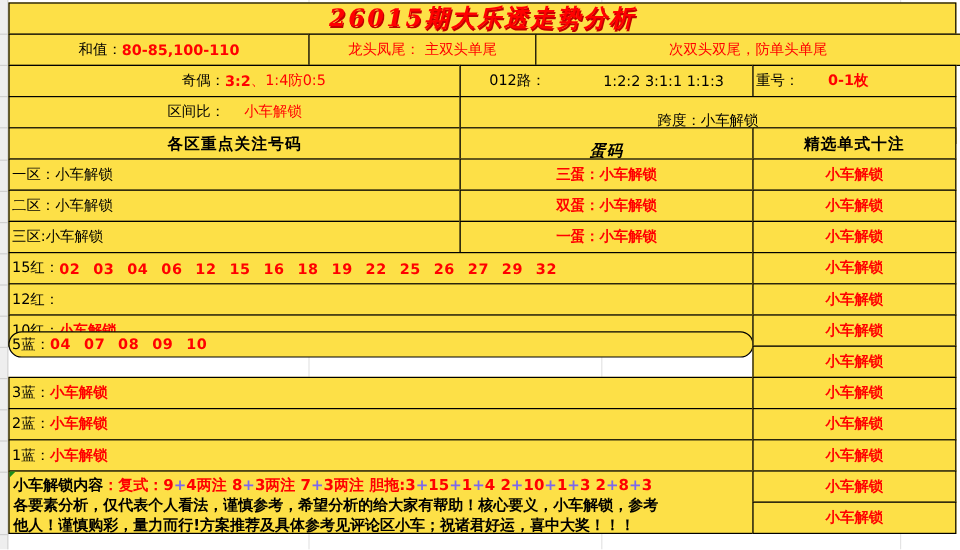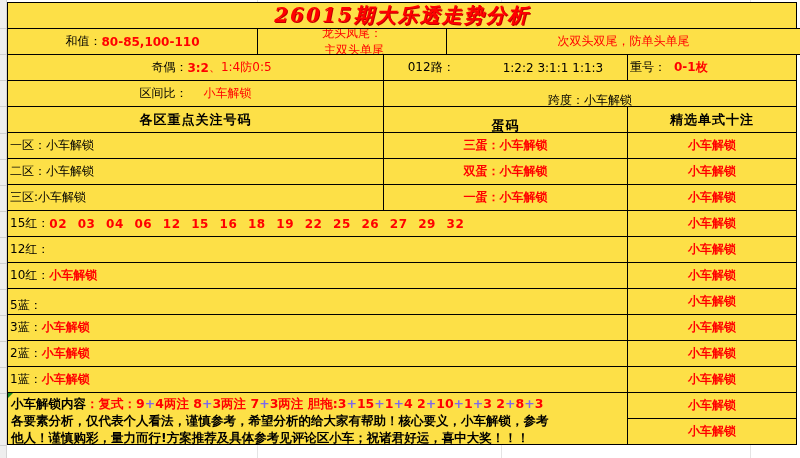--- a/index.html
+++ b/index.html
@@ -55,56 +55,56 @@
 <div class="sheet">
 
   <div class="cell center" style="left:0;top:0;width:790px;height:27px;">
     <span class="title">26015期大乐透走势分析</span>
   </div>
 
   <div class="cell center" style="left:0;top:26px;width:251px;height:27px;">
     <span>和值：</span>
     <span class="red bold">80-85,100-110</span>
   </div>
-  <div class="cell center" style="left:250px;top:26px;width:190px;height:27px;flex-direction:column;">
+  <div class="cell center" style="left:250px;top:26px;width:190px;height:27px;">
     <span class="red">龙头凤尾：</span>
     <span class="red" style="margin-left:4px">主双头单尾</span>
   </div>
   <div class="cell center" style="left:439px;top:26px;width:355px;height:27px;">
     <span class="red">次双头双尾，防单头单尾</span>
   </div>
 
   <div class="cell center" style="left:0;top:52px;width:377px;height:27px;padding-left:32px;">
     <span>奇偶：</span>
     <span class="red bold">3:2</span>
     <span class="red">、1:4防0:5</span>
   </div>
   <div class="cell center" style="left:376px;top:52px;width:245px;height:27px;gap:48px;">
     <span>012路：</span>
     <span>1:2:2 3:1:1 1:1:3</span>
   </div>
   <div class="cell left" style="left:620px;top:52px;width:170px;height:27px;">
     <span>重号：</span>
-    <span class="red bold" style="margin-left:8px">0-1枚</span>
+    <span class="red bold" style="margin-left:24px">0-1枚</span>
   </div>
 
   <div class="cell center" style="left:0;top:78px;width:377px;height:27px;">
     <span>区间比：</span>
     <span class="red" style="margin-left:16px">小车解锁</span>
   </div>
   <div class="cell center" style="left:376px;top:78px;width:414px;height:40px;">
     <span>跨度：</span>
     <span>小车解锁</span>
   </div>
   <div class="tri" style="left:377px;top:105px;"></div>
 
   <div class="cell center" style="left:0;top:104px;width:377px;height:27px;">
     <span class="hdr">各区重点关注号码</span>
   </div>
-  <div class="cell center" style="left:376px;top:104px;width:245px;height:39px;">
+  <div class="cell center" style="left:376px;top:104px;width:245px;height:39px;font-style:italic;">
     <span class="hdr">蛋码</span>
   </div>
   <div class="cell center" style="left:620px;top:104px;width:170px;height:27px;">
     <span class="hdr">精选单式十注</span>
   </div>
 
   <div class="cell left" style="left:0;top:130px;width:377px;height:27px;">
     <span>一区：</span>
       <span>小车解锁</span>
   </div>
@@ -134,22 +134,23 @@
     <span>15红：</span>
       <span class="nums">02 03 04 06 12 15 16 18 19 22 25 26 27 29 32</span>
   </div>
   <div class="cell left" style="left:0;top:234px;width:621px;height:27px;">
     <span>12红：</span>
   </div>
   <div class="cell left" style="left:0;top:260px;width:621px;height:27px;">
     <span>10红：</span>
       <span class="red bold">小车解锁</span>
   </div>
-  <div class="cell left" style="left:0;top:286px;width:621px;height:35px;">
+  <div class="cell left" style="left:0;top:274px;width:621px;height:22px;border-radius:13px;">
     <span>5蓝：</span>
+      <span class="nums">04 07 08 09 10</span>
   </div>
   <div class="cell left" style="left:0;top:312px;width:621px;height:27px;">
     <span>3蓝：</span>
       <span class="red bold">小车解锁</span>
   </div>
   <div class="cell left" style="left:0;top:338px;width:621px;height:27px;">
     <span>2蓝：</span>
       <span class="red bold">小车解锁</span>
   </div>
   <div class="cell left" style="left:0;top:364px;width:621px;height:27px;">

